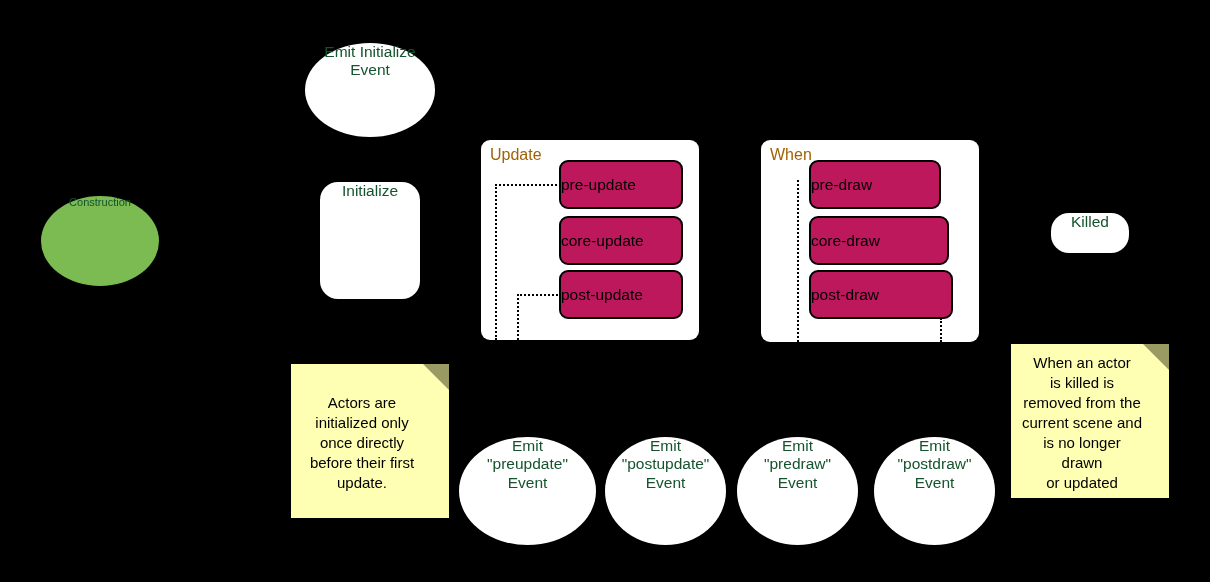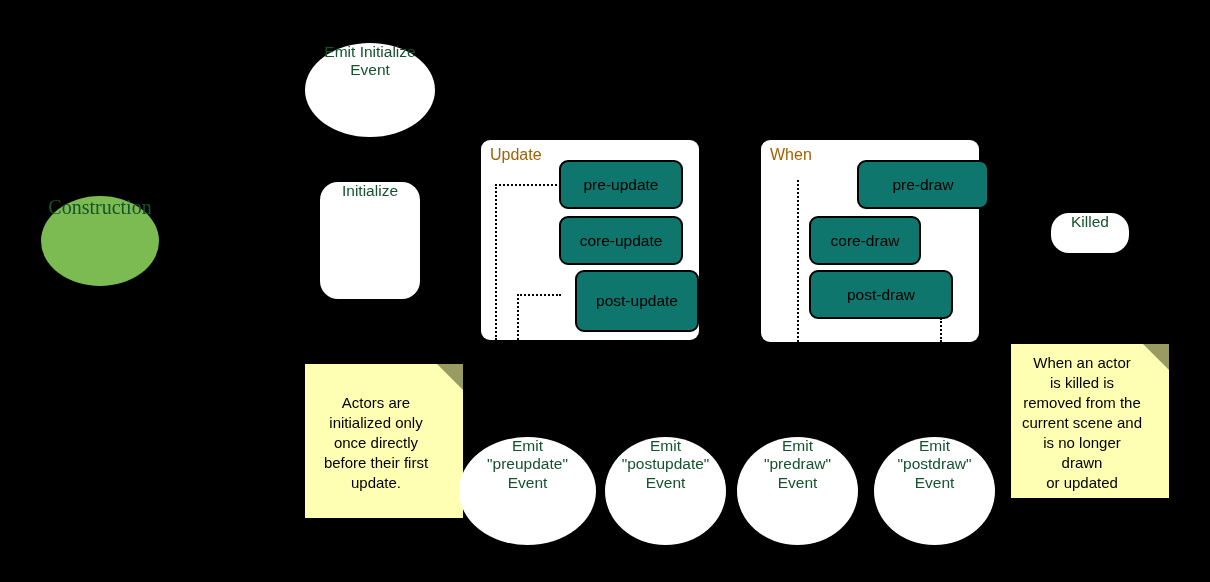--- a/index.html
+++ b/index.html
@@ -25,22 +25,21 @@
     justify-content: center;
     text-align: center;
     color: #14532d;
     line-height: 1.18;
   }
 
   
   .circle-green {
     background: #7cbb52;
     border-radius: 50%;
-    font-size: 20px;
-    font-family: Liberation Serif, serif;
+    font-size: 11px;
   }
 
   
   .ellipse-white {
     background: #ffffff;
     border-radius: 50%;
     font-size: 15.5px;
   }
 
   
@@ -61,26 +60,25 @@
     position: absolute;
     top: 6px;
     left: 9px;
     font-size: 16px;
     color: #a16207;
     white-space: nowrap;
   }
   .phase-step {
     position: absolute;
     box-sizing: border-box;
-    background: #0f766e;
+    background: #be185d;
     border: 2.2px solid #000000;
     border-radius: 9px;
     display: flex;
     align-items: center;
-    justify-content: center;
     font-size: 15.5px;
     color: #000000;
   }
 
   
   .dot-v {
     position: absolute;
     width: 0;
     border-left: 2px dotted #000000;
   }
@@ -151,44 +149,44 @@
     <div class="dot-v" style="left:36px; top:154px; height:46px;"></div>
 
     <div class="dot-h" style="left:36px; top:154px; width:44px;"></div>
 
     <div class="phase-step" style="left:78px; top:20px; width:124px; height:49px;">
       <span>pre-update</span>
     </div>
     <div class="phase-step" style="left:78px; top:76px; width:124px; height:49px;">
       <span>core-update</span>
     </div>
-    <div class="phase-step" style="left:94px; top:130px; width:124px; height:62px;">
+    <div class="phase-step" style="left:78px; top:130px; width:124px; height:49px;">
       <span>post-update</span>
     </div>
   </div>
 
   <div class="phase-container" style="left:761px; top:140px; width:218px; height:202px;">
     <span class="phase-title">When</span>
 
     <div class="dot-v" style="left:36px; top:40px; height:162px;"></div>
 
     <div class="dot-v" style="left:179px; top:178px; height:24px;"></div>
 
-    <div class="phase-step" style="left:48px; top:20px; width:132px; height:49px;margin-left:48px;">
+    <div class="phase-step" style="left:48px; top:20px; width:132px; height:49px;">
       <span>pre-draw</span>
     </div>
-    <div class="phase-step" style="left:48px; top:76px; width:112px; height:49px;">
+    <div class="phase-step" style="left:48px; top:76px; width:140px; height:49px;">
       <span>core-draw</span>
     </div>
     <div class="phase-step" style="left:48px; top:130px; width:144px; height:49px;">
       <span>post-draw</span>
     </div>
   </div>
 
-  <div class="note" style="left:291px; top:364px; width:158px; height:154px;margin-left:14px;">
+  <div class="note" style="left:291px; top:364px; width:158px; height:154px;">
     <div class="note-fold"></div>
     <span class="note-text">Actors are
 initialized only
 once directly
 before their first
 update.</span>
   </div>
 
   <div class="note" style="left:1011px; top:344px; width:158px; height:154px;">
     <div class="note-fold"></div>

